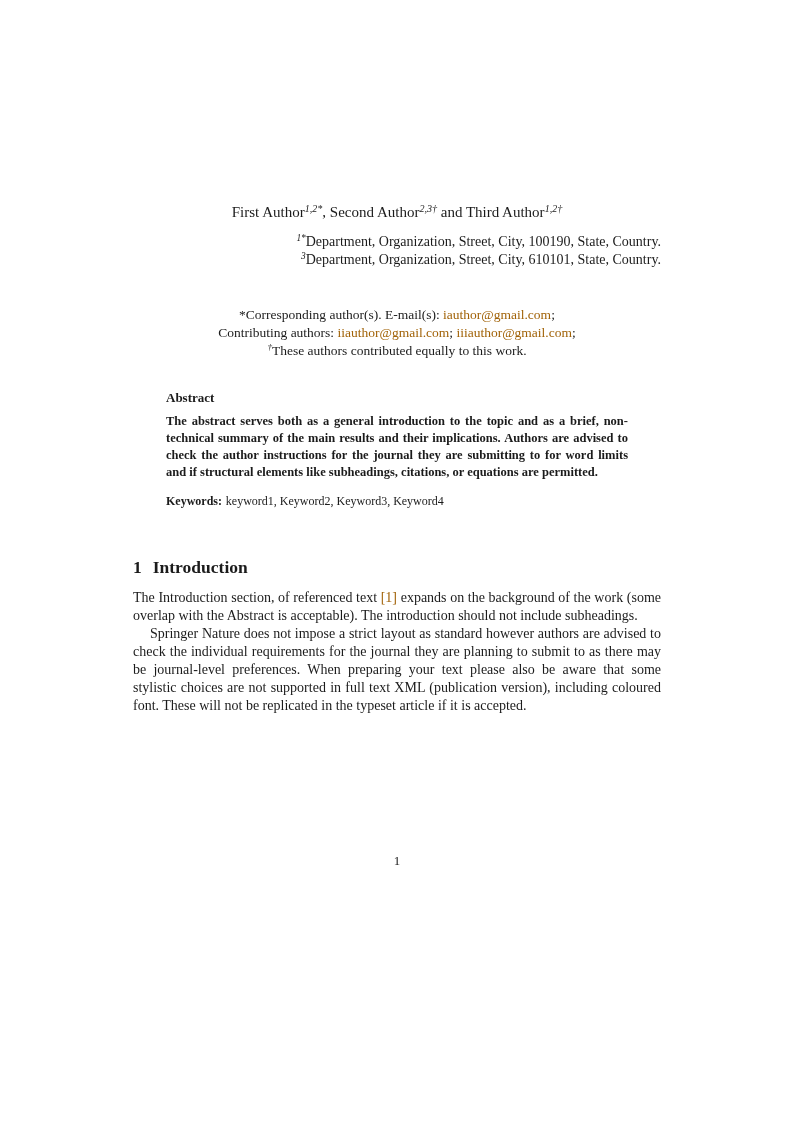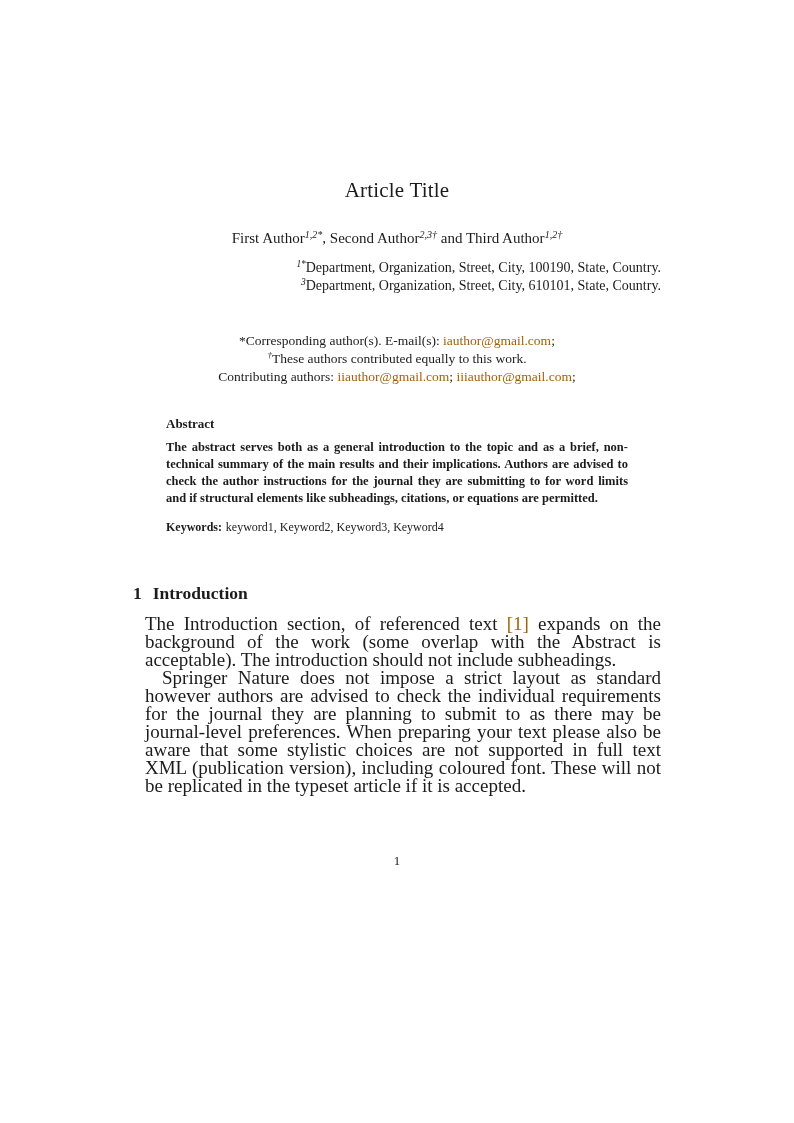--- a/index.html
+++ b/index.html
@@ -53,49 +53,48 @@
     margin: 12px 0 0 0; font-size: 12px; line-height: 17px; text-align: left;
   }
   .kw-label { font-weight: bold; margin-right: 0.32em; }
 
   .sec {
     margin: 47px 0 0 0; font-size: 17.5px; font-weight: bold; line-height: 21px;
   }
   .sec-num { margin-right: 11px; }
 
   .body {
-    margin: 11px 0 0 12px; font-size: 19px; line-height: 18px;
+    margin: 11px 0 0 0; font-size: 14px; line-height: 18px;
     text-align: justify;
   }
   .body.flow { margin-top: 0; text-indent: 17px; }
 
   .pageno {
     position: absolute; top: 853px; left: 0; width: 100%;
     text-align: center; font-size: 13px;
   }
 </style>
 </head>
 <body>
 
 <div class="page">
   <div class="content">
 
-    <h1 class="title">Article Title</h1>
 
     <p class="authors"><span>First Author</span><sup class="s">1,2*</sup><span>,  </span><span>Second Author</span><sup class="s">2,3†</sup><span> and </span><span>Third Author</span><sup class="s">1,2†</sup></p>
 
     <div class="affiliations">
       <div><sup class="s">1*</sup><span>Department, Organization, Street, City, 100190, State, Country.</span></div>
       <div><sup class="s">3</sup><span>Department, Organization, Street, City, 610101, State, Country.</span></div>
     </div>
 
     <div class="contact">
       <div><span>*Corresponding author(s). E-mail(s): </span><a class="email">iauthor@gmail.com</a><span>;</span></div>
+      <div><span>Contributing authors: </span><a class="email">iiauthor@gmail.com</a><span>; </span><a class="email">iiiauthor@gmail.com</a><span>;</span></div>
       <div><sup class="s">†</sup><span>These authors contributed equally to this work.</span></div>
-      <div><span>Contributing authors: </span><a class="email">iiauthor@gmail.com</a><span>; </span><a class="email">iiiauthor@gmail.com</a><span>;</span></div>
     </div>
 
     <div class="abstract">
       <div class="abs-head">Abstract</div>
       <p class="abs-text">The abstract serves both as a general introduction to the topic and as a brief, non-technical summary of the main results and their implications. Authors are advised to check the author instructions for the journal they are submitting to for word limits and if structural elements like subheadings, citations, or equations are permitted.</p>
       <p class="keywords"><span class="kw-label">Keywords:</span><span>keyword1, Keyword2, Keyword3, Keyword4</span></p>
     </div>
 
     <h2 class="sec"><span class="sec-num">1</span><span>Introduction</span></h2>
 

